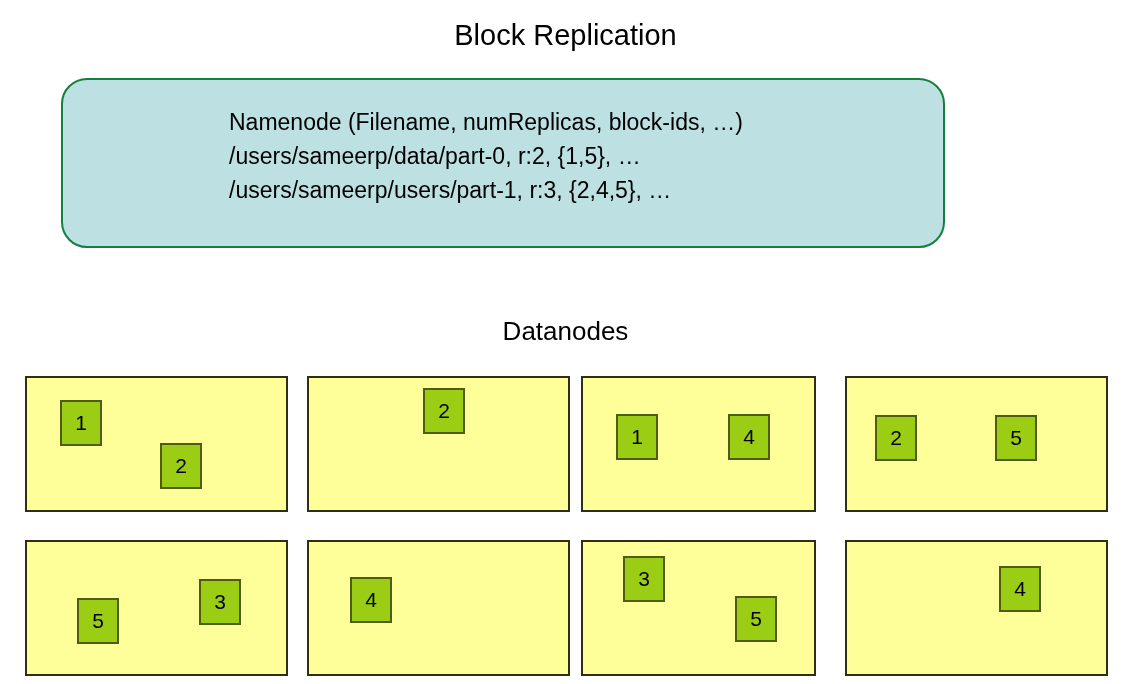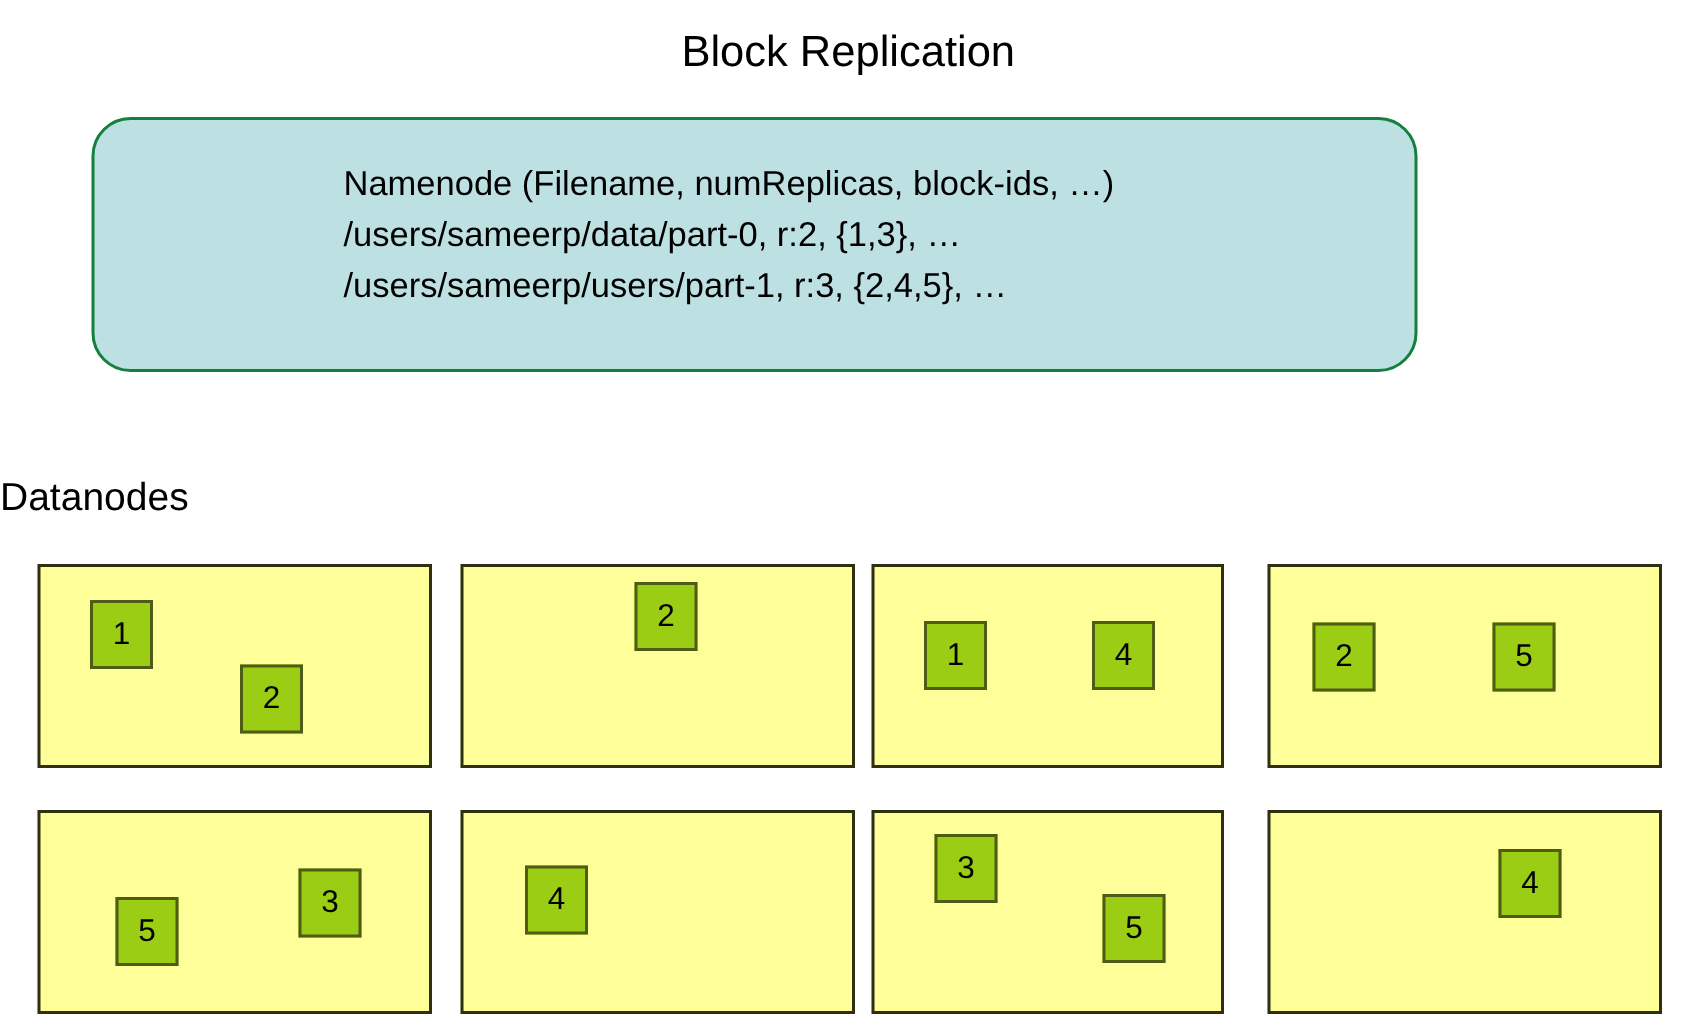--- a/index.html
+++ b/index.html
@@ -30,20 +30,21 @@
     font-weight: 400;
     color: #000;
     white-space: nowrap;
   }
 
   #datanodes-title {
     position: absolute;
     left: 0;
     top: 316px;
     width: 1131px;
+    text-align: center;
     font-size: 26px;
     line-height: 31px;
     font-weight: 400;
     color: #000;
     white-space: nowrap;
   }
 
   
   #namenode-box {
     position: absolute;
@@ -109,21 +110,21 @@
   }
 </style>
 </head>
 <body>
 
 <div id="diagram-title">Block Replication</div>
 
 <div id="namenode-box">
   <div id="namenode-text">
     <span class="nn-line">Namenode (Filename, numReplicas, block-ids, …)</span>
-    <span class="nn-line">/users/sameerp/data/part-0, r:2, {1,3}, …</span>
+    <span class="nn-line">/users/sameerp/data/part-0, r:2, {1,5}, …</span>
     <span class="nn-line">/users/sameerp/users/part-1, r:3, {2,4,5}, …</span>
   </div>
 </div>
 
 <div id="datanodes-title">Datanodes</div>
 
 <div id="datanode-grid">
   <div class="datanode r0 c0">
       <div class="block" style="left: 33px; top: 22px;">1</div>
       <div class="block" style="left: 133px; top: 65px;">2</div>

